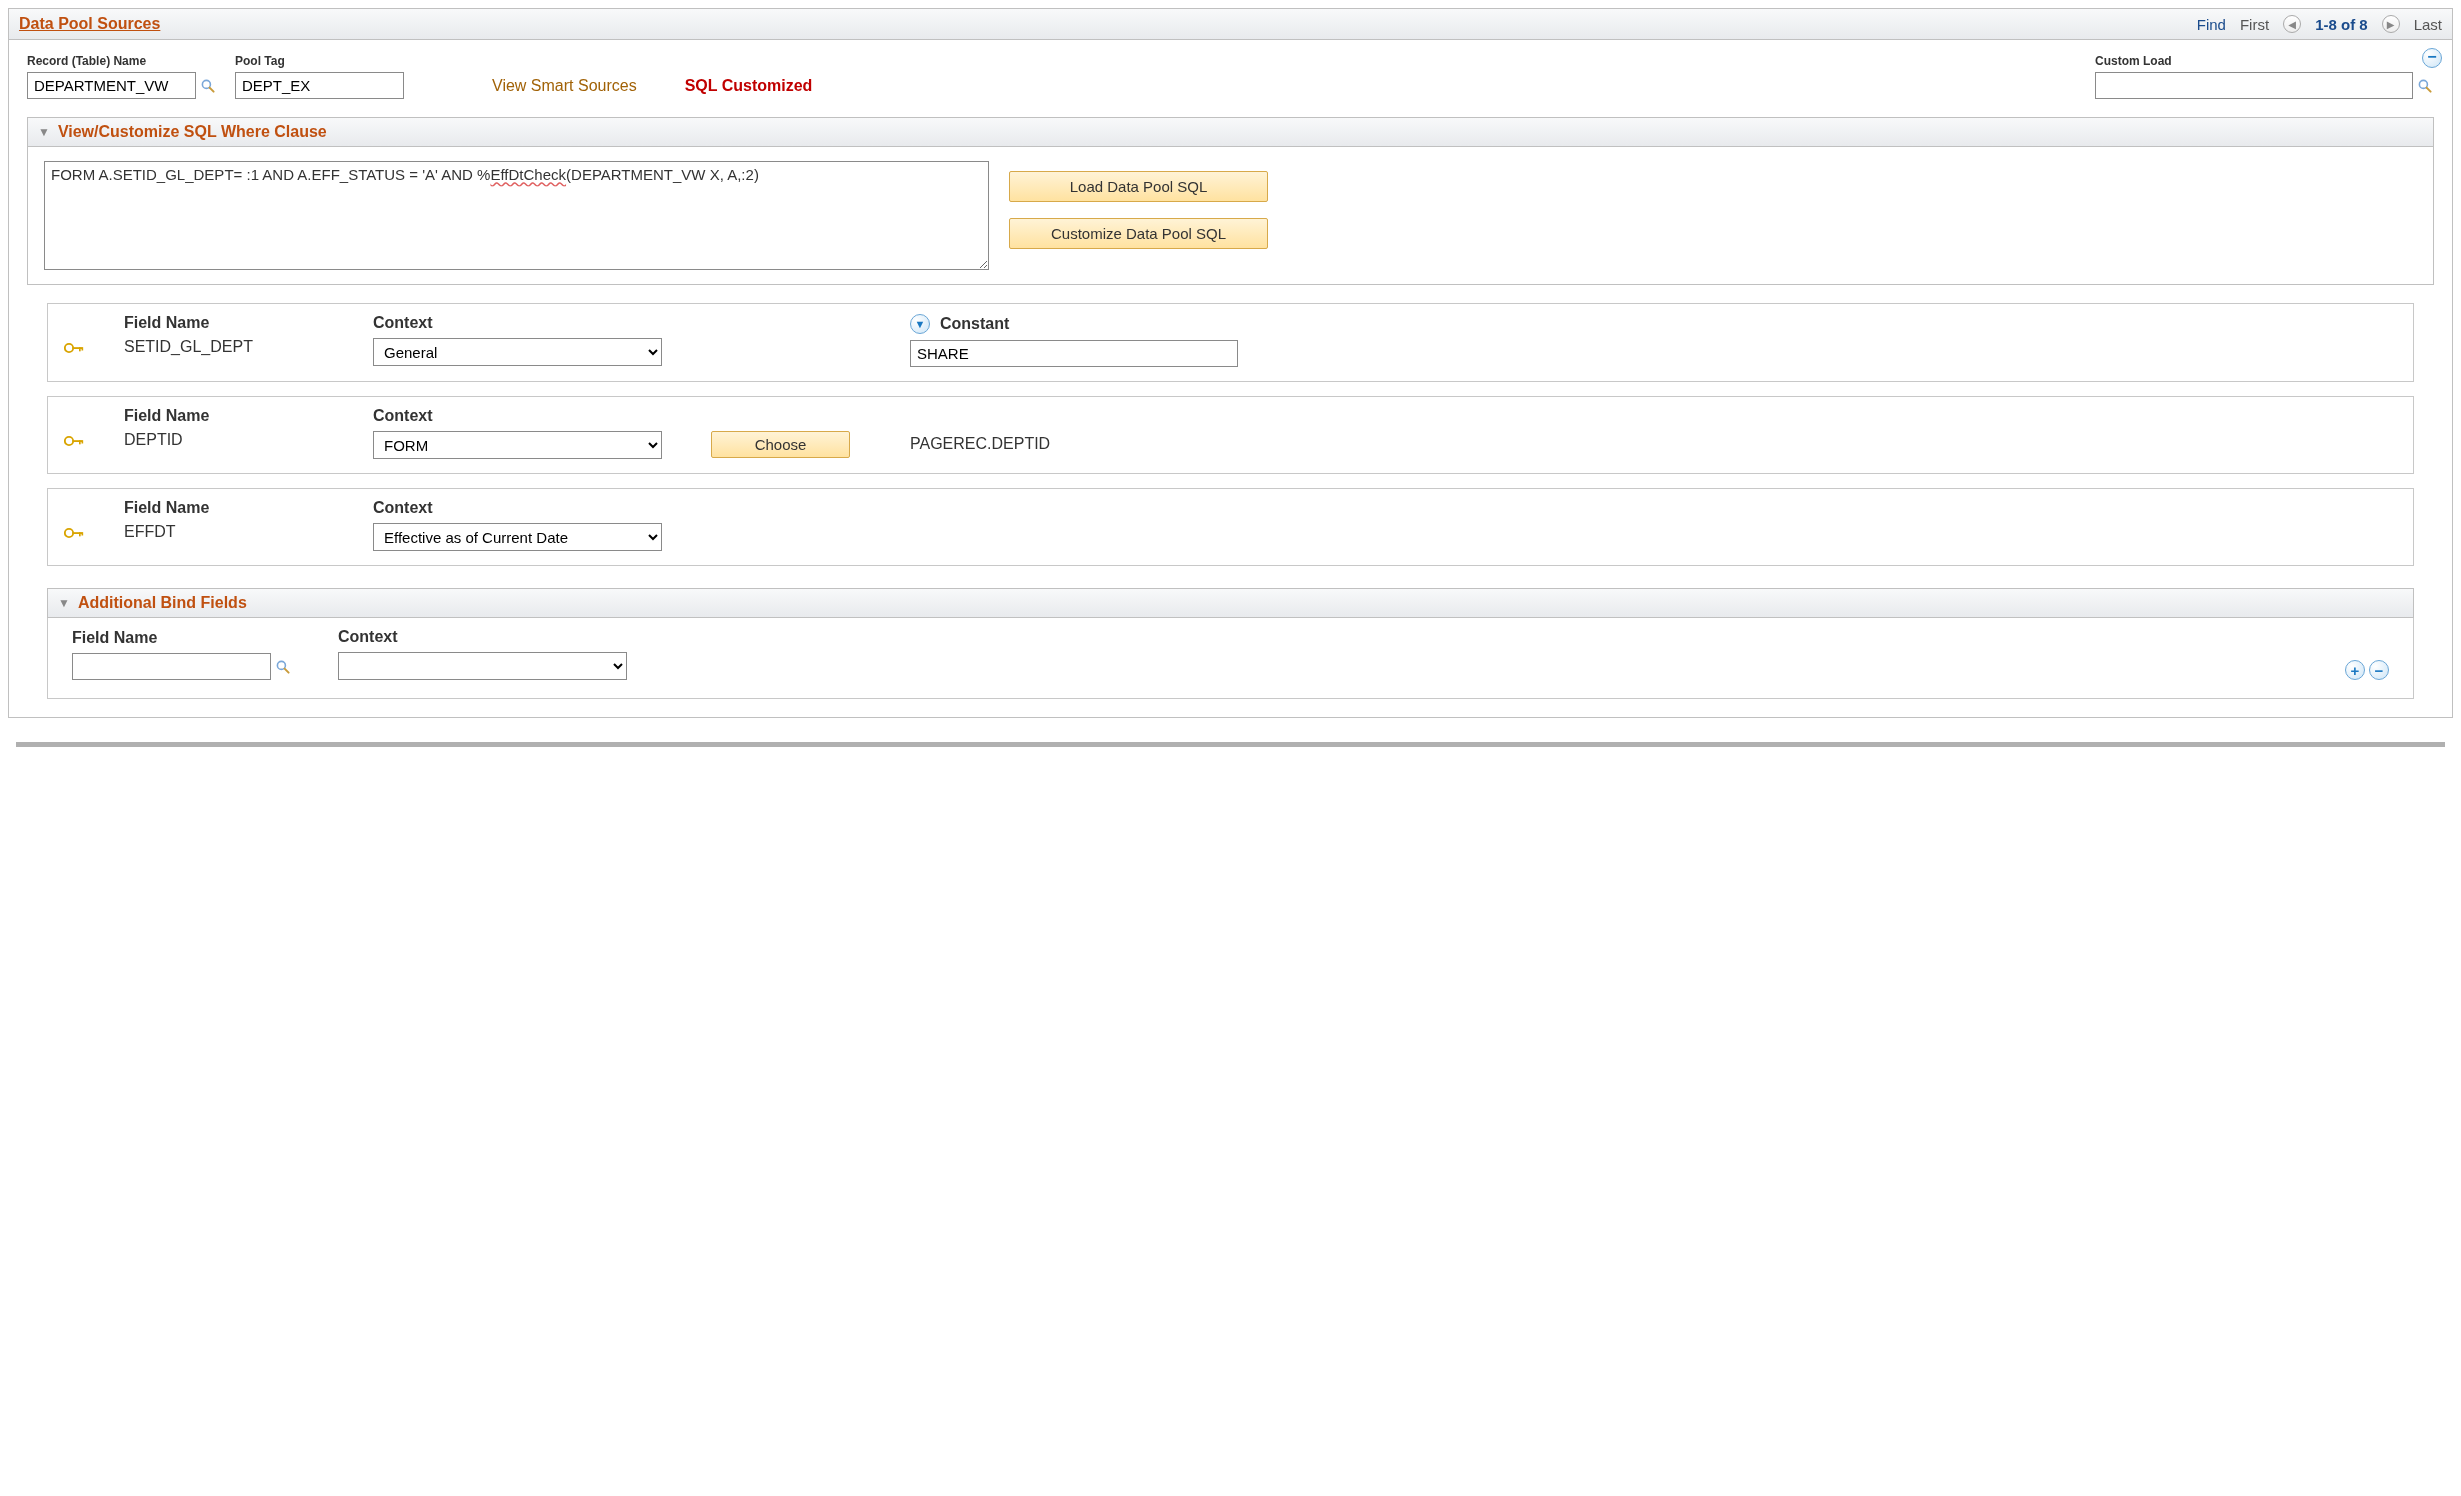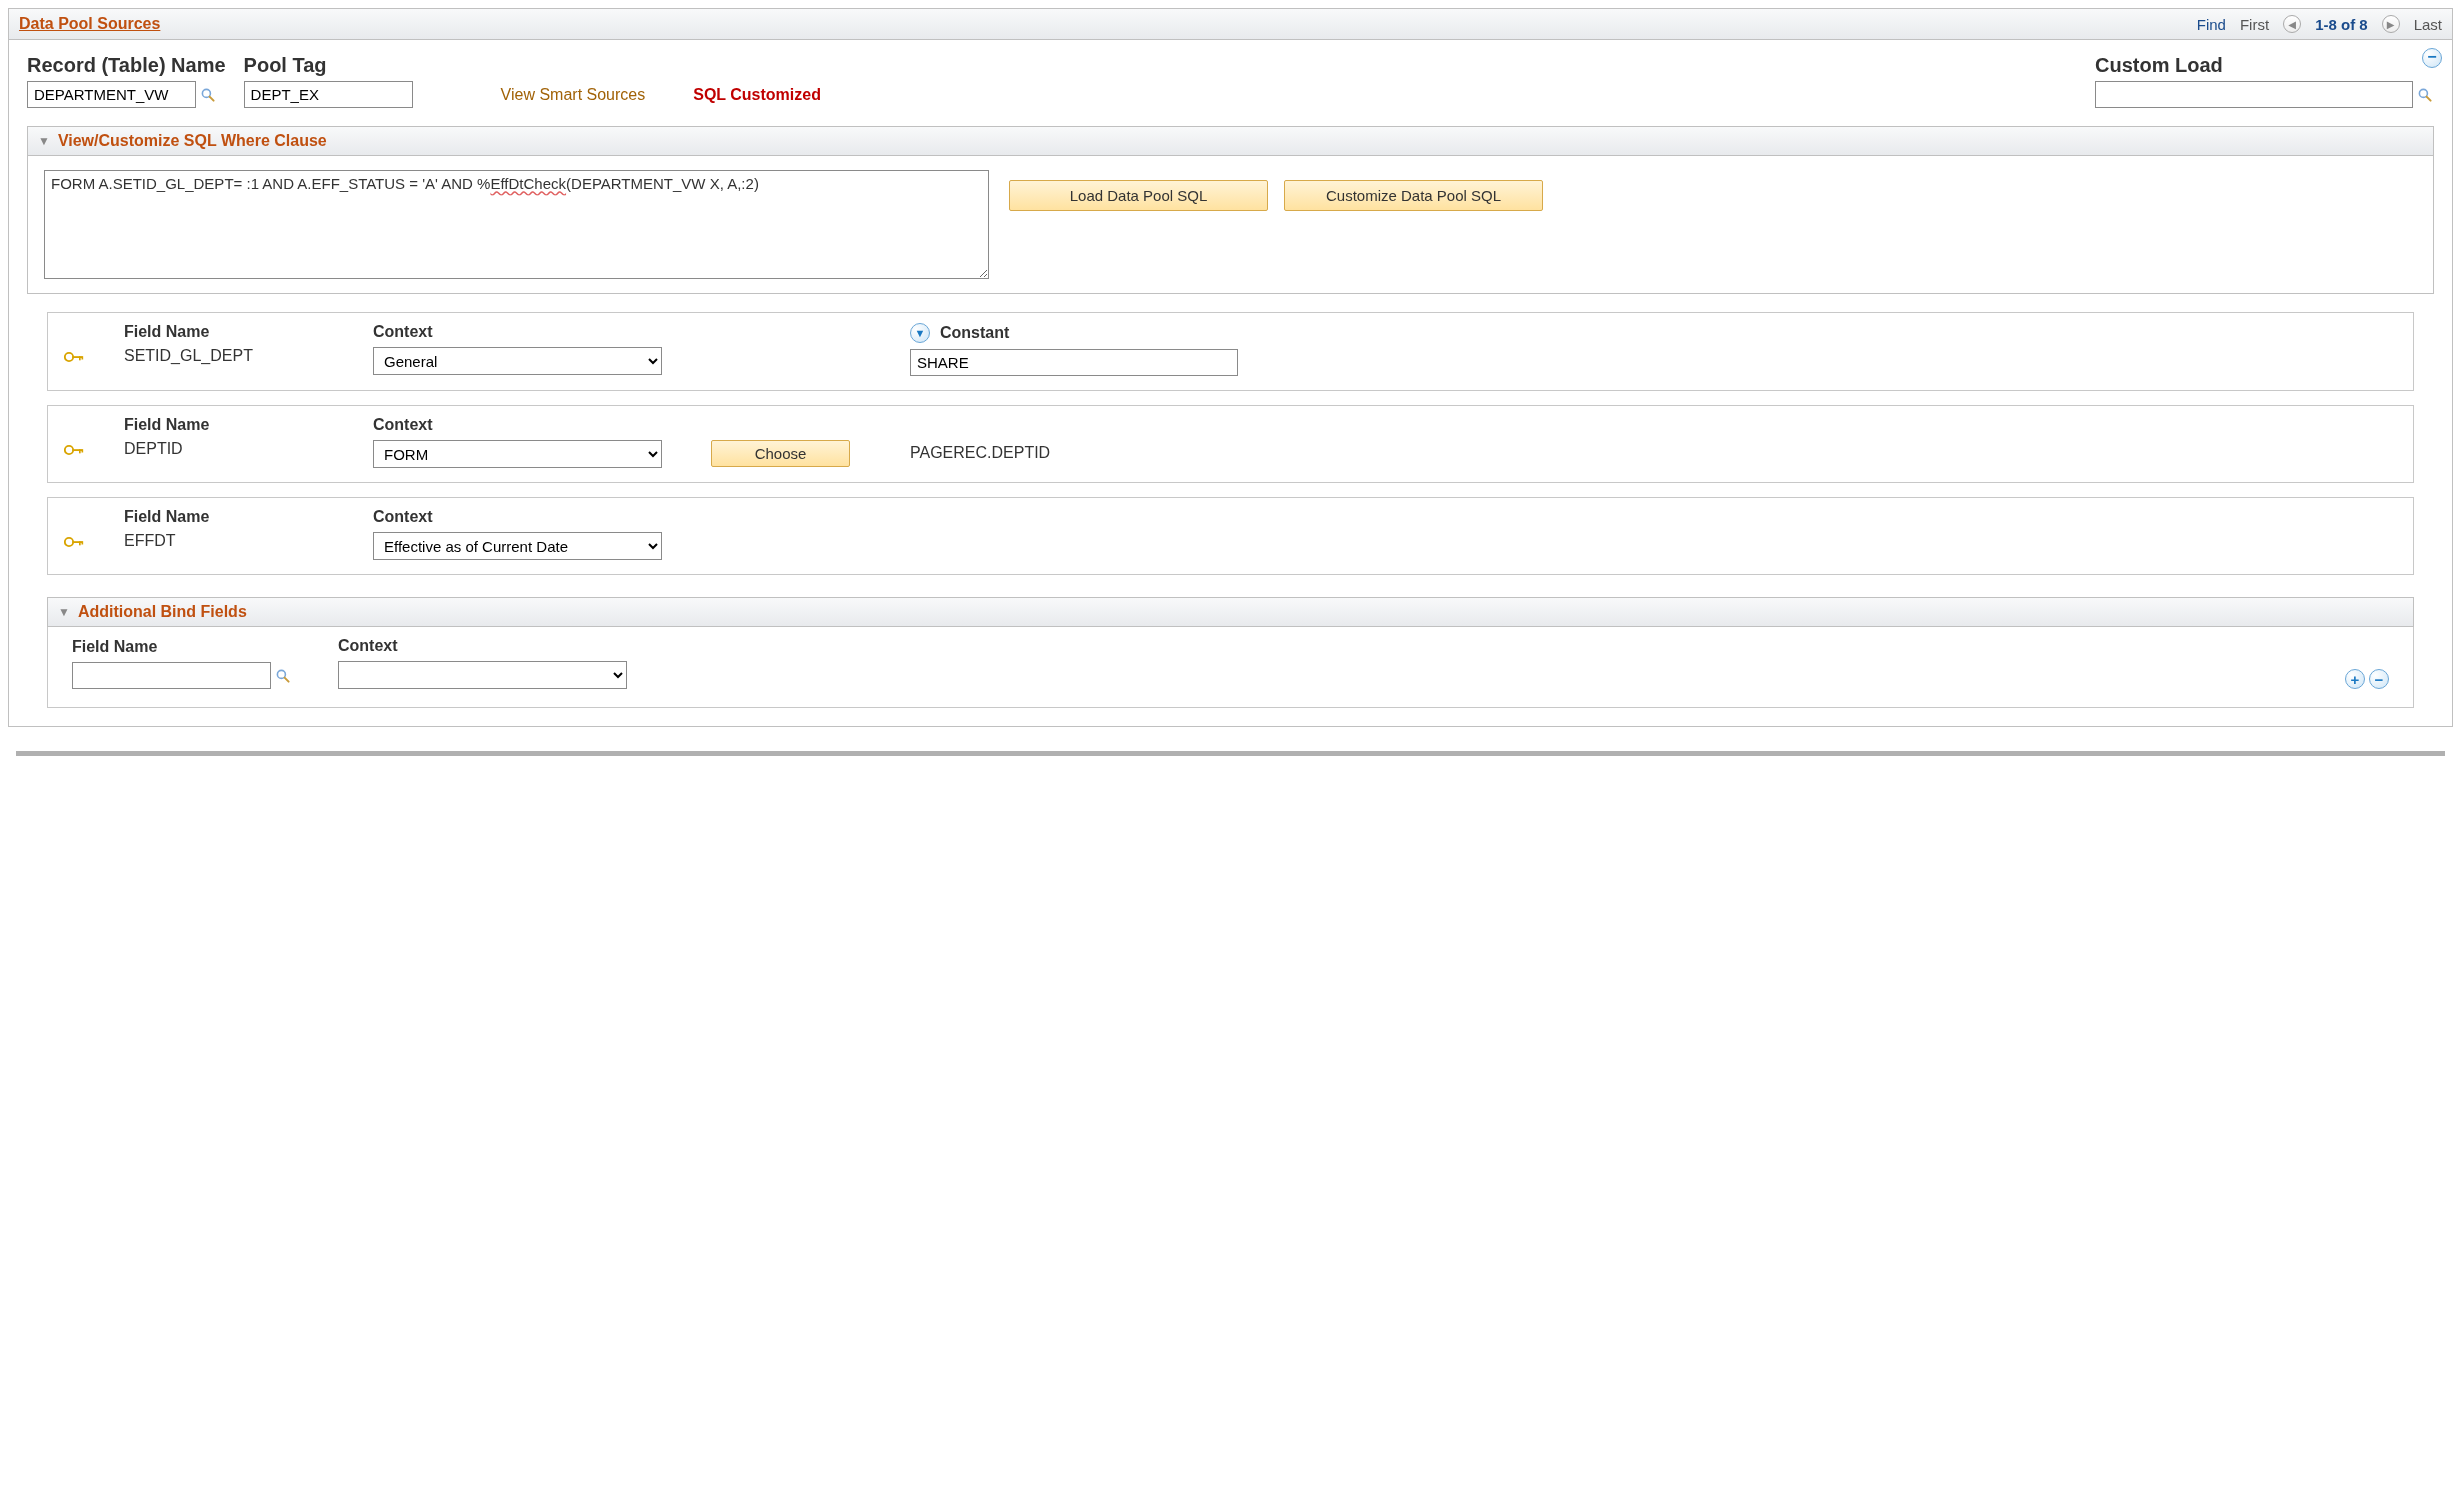--- a/index.html
+++ b/index.html
@@ -69,21 +69,21 @@
       cursor: pointer;
     }
     .top-row {
       display: flex;
       align-items: flex-end;
       gap: 18px;
       margin-bottom: 18px;
       flex-wrap: wrap;
     }
     .fld { display: flex; flex-direction: column; }
-    .fld label { font-weight: bold; font-size: 20px; color: #333; margin-bottom: 4px; }
+    .fld label { font-weight: bold; font-size: 12px; color: #333; margin-bottom: 4px; }
     .input-group { display: flex; align-items: center; }
     input[type="text"], textarea, select {
       border: 1px solid #8a8a8a;
       padding: 4px 6px;
       font-size: 15px;
       font-family: inherit;
       background: #fff;
     }
     .lookup-icon {
       width: 18px; height: 18px;
@@ -112,21 +112,21 @@
     .subsection-body {
       border: 1px solid #c0c0c0;
       border-top: none;
       padding: 14px 16px;
     }
     .sql-area {
       display: flex;
       gap: 20px;
       align-items: flex-start;
     }
-    .sql-buttons { display: flex; gap: 16px; margin-top: 10px; }
+    .sql-buttons { display: flex; flex-direction: column; gap: 16px; margin-top: 10px; }
     .btn {
       background: linear-gradient(to bottom, #fff3d6, #ffe2a0);
       border: 1px solid #d7a94a;
       padding: 6px 22px;
       font-size: 15px;
       color: #333;
       cursor: pointer;
       border-radius: 2px;
       min-width: 259px;
     }

